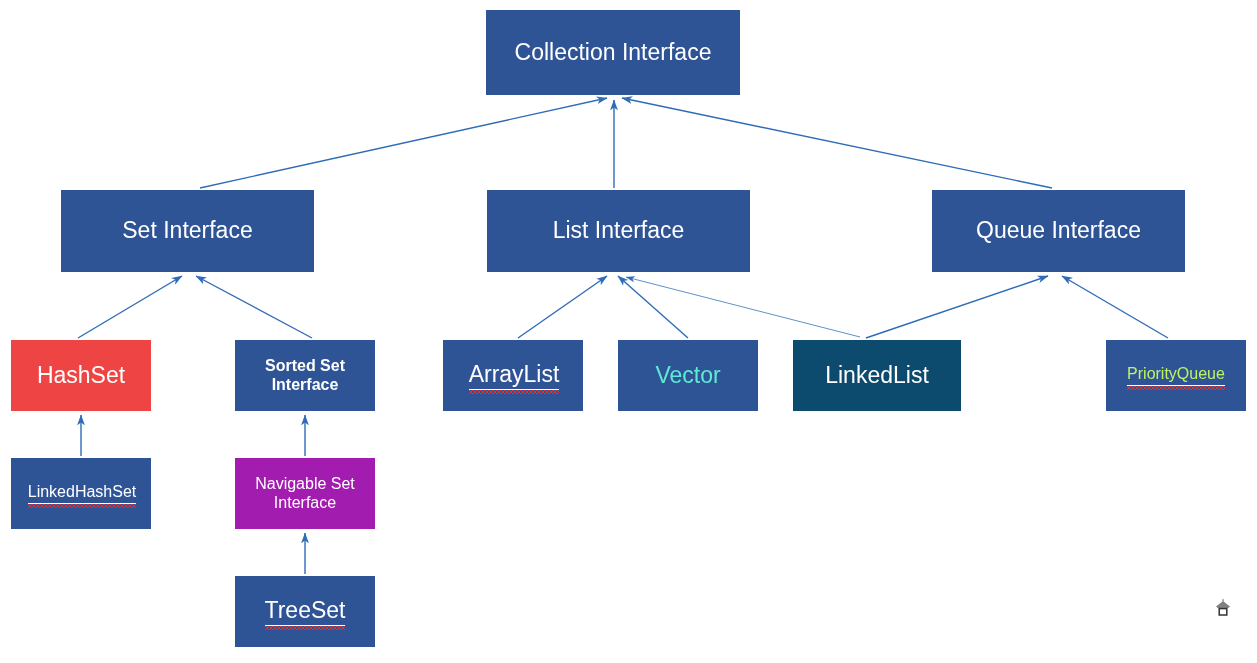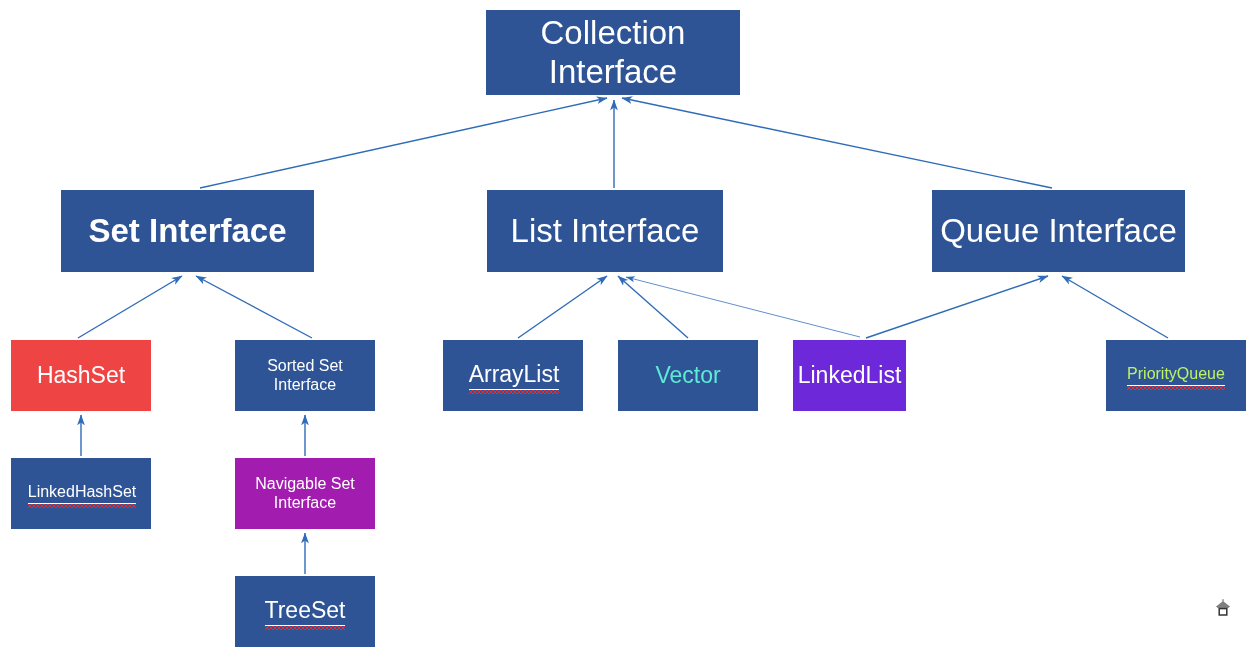--- a/index.html
+++ b/index.html
@@ -52,21 +52,21 @@
     left: 0;
     right: 0;
     bottom: -5px;
     height: 4px;
     background-image:
       linear-gradient(45deg, transparent 40%, #e03030 40%, #e03030 60%, transparent 60%),
       linear-gradient(-45deg, transparent 40%, #e03030 40%, #e03030 60%, transparent 60%);
     background-size: 4px 4px;
     background-repeat: repeat-x;
   }
-  .t-lg { font-size: 33px; }
+  .t-lg { font-size: 23px; }
   .t-md { font-size: 23px; }
   .t-sm { font-size: 16px; }
   #home-icon {
     position: absolute;
     left: 1213px;
     top: 598px;
     width: 20px;
     height: 20px;
     z-index: 3;
   }
@@ -106,43 +106,43 @@
       <path d="M 305 574 L 305 533"></path>
     </g>
 
     <path d="M 860 337 L 626 277" stroke="#2E6BB8" fill="none" stroke-width="0.75" marker-end="url(#ah-thin)"></path>
   </svg>
 
   <div id="nodes">
       <div class="node t-lg" style="left: 486px; top: 10px; width: 254px; height: 85px; background: rgb(47, 84, 150); color: rgb(255, 255, 255);">
         <span class="lbl">Collection Interface</span>
       </div>
-      <div class="node t-lg" style="left: 61px; top: 190px; width: 253px; height: 82px; background: rgb(47, 84, 150); color: rgb(255, 255, 255); font-weight: bold;">
+      <div class="node t-lg" style="left: 61px; top: 190px; width: 253px; height: 82px; background: rgb(47, 84, 150); color: rgb(255, 255, 255);">
         <span class="lbl">Set Interface</span>
       </div>
-      <div class="node t-lg" style="left: 487px; top: 190px; width: 236px; height: 82px; background: rgb(47, 84, 150); color: rgb(255, 255, 255);">
+      <div class="node t-lg" style="left: 487px; top: 190px; width: 263px; height: 82px; background: rgb(47, 84, 150); color: rgb(255, 255, 255);">
         <span class="lbl">List Interface</span>
       </div>
       <div class="node t-lg" style="left: 932px; top: 190px; width: 253px; height: 82px; background: rgb(47, 84, 150); color: rgb(255, 255, 255);">
         <span class="lbl">Queue Interface</span>
       </div>
       <div class="node t-md" style="left: 11px; top: 340px; width: 140px; height: 71px; background: #ef4444; color: rgb(255, 255, 255);">
         <span class="lbl">HashSet</span>
       </div>
-      <div class="node t-sm" style="left: 235px; top: 340px; width: 140px; height: 71px; background: rgb(47, 84, 150); color: rgb(255, 255, 255);">
+      <div class="node t-sm" style="left: 235px; top: 340px; width: 140px; height: 71px; background: rgb(47, 84, 150); color: rgb(255, 255, 255); font-weight: bold;">
         <span class="lbl">Sorted Set
 Interface</span>
       </div>
       <div class="node t-md misspelled" style="left: 443px; top: 340px; width: 140px; height: 71px; background: rgb(47, 84, 150); color: rgb(255, 255, 255); padding-left: 8px;">
         <span class="lbl">ArrayList</span>
       </div>
       <div class="node t-md" style="left: 618px; top: 340px; width: 140px; height: 71px; background: rgb(47, 84, 150); color: #5eead4;">
         <span class="lbl">Vector</span>
       </div>
-      <div class="node t-md" style="left: 793px; top: 340px; width: 113px; height: 71px; background: #6d28d9; color: rgb(255, 255, 255);">
+      <div class="node t-md" style="left: 793px; top: 340px; width: 168px; height: 71px; background: #0c4a6e; color: rgb(255, 255, 255);">
         <span class="lbl">LinkedList</span>
       </div>
       <div class="node t-sm misspelled" style="left: 1106px; top: 340px; width: 140px; height: 71px; background: rgb(47, 84, 150); color: #bef264;">
         <span class="lbl">PriorityQueue</span>
       </div>
       <div class="node t-sm misspelled" style="left: 11px; top: 458px; width: 140px; height: 71px; background: rgb(47, 84, 150); color: rgb(255, 255, 255); padding-left: 8px;">
         <span class="lbl">LinkedHashSet</span>
       </div>
       <div class="node t-sm" style="left: 235px; top: 458px; width: 140px; height: 71px; background: #a21caf; color: rgb(255, 255, 255);">
         <span class="lbl">Navigable Set

